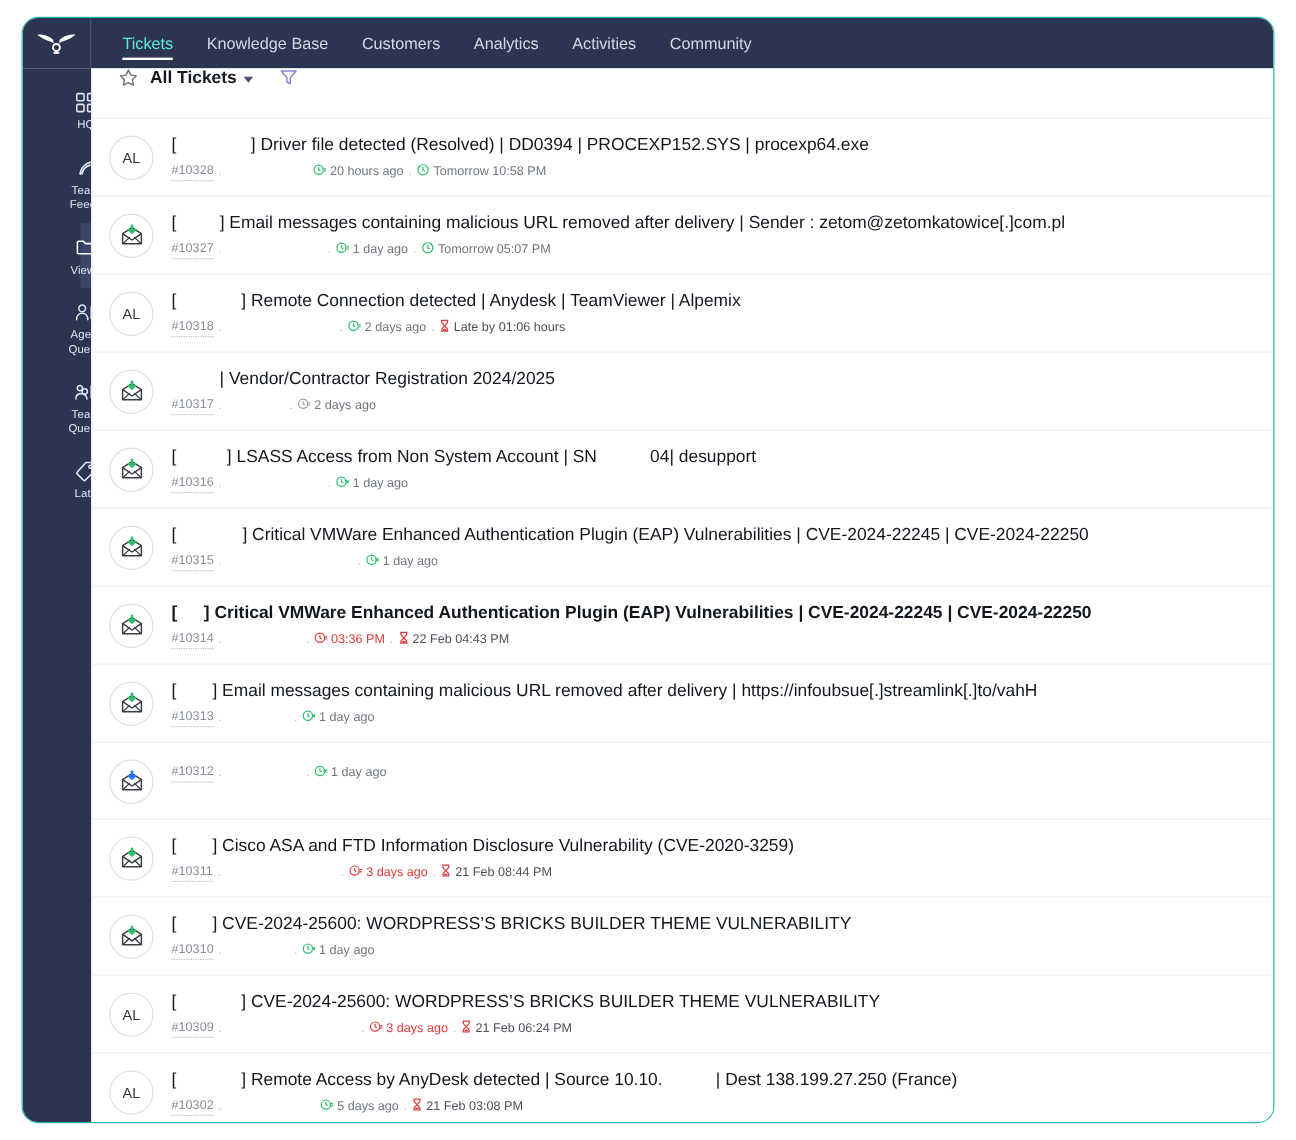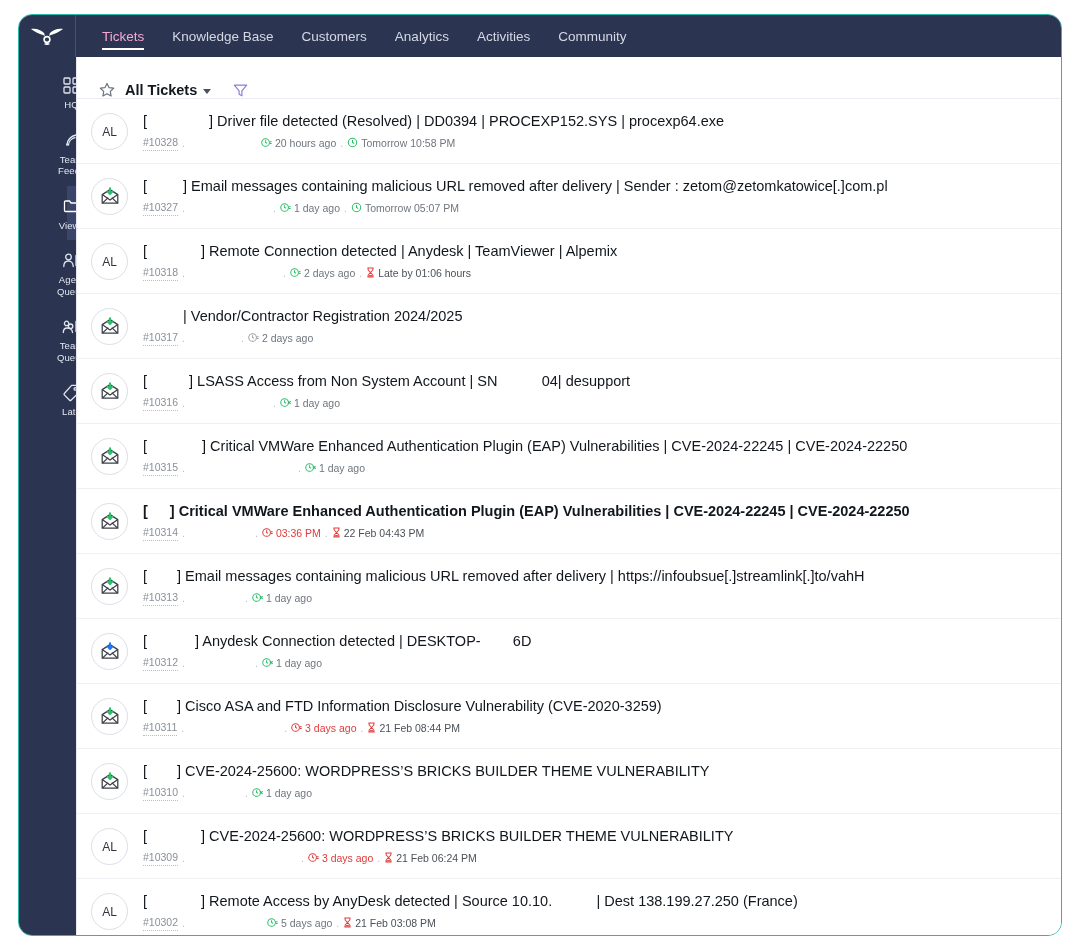--- a/index.html
+++ b/index.html
@@ -40,21 +40,21 @@
   }
   .nav-tab {
     display: flex; align-items: center;
     padding: 0 14px;
     color: #d4d8e4;
     font-size: 13.5px;
     position: relative;
     cursor: pointer;
     white-space: nowrap;
   }
-  .nav-tab.active { color: #f9a8d4; }
+  .nav-tab.active { color: #5eead4; }
   .nav-tab.active::after {
     content: "";
     position: absolute;
     left: 14px; right: 14px; bottom: 7px;
     height: 2px; background: #ffffff;
   }
   
   #body-split { flex: 1 1 auto; display: flex; min-height: 0; }
   
   #sidebar {
@@ -80,21 +80,21 @@
   
   #main {
     flex: 1 1 auto;
     background: #ffffff;
     display: flex; flex-direction: column;
     min-width: 0;
     border-left: 1px solid #e7e9ef;
   }
   #list-toolbar {
     height: 42px;
-    display: flex; align-items: flex-end;
+    display: flex; align-items: flex-start;
     padding: 0 0 0 22px;
     gap: 10px;
     border-bottom: 1px solid #eceef3;
     flex: 0 0 auto;
   }
   #star-btn { cursor: pointer; display: flex; align-items: center; }
   #view-name {
     font-size: 14.5px; font-weight: bold; color: #13191f;
     cursor: pointer; display: flex; align-items: center; gap: 6px;
   }
@@ -517,21 +517,20 @@
           <div class="ticket-row">
             <div class="avatar">
               <svg width="20" height="20" viewBox="0 0 20 20" fill="none">
                 <path d="M2.2 7.6 L10 13 L17.8 7.6" stroke="#3b3f46" stroke-width="1.25" stroke-linejoin="round" fill="#fff"></path>
                 <path d="M2.2 7.6 V16.2 H17.8 V7.6 L10 2.6 Z" stroke="#3b3f46" stroke-width="1.25" stroke-linejoin="round" fill="none"></path>
                 <path d="M2.6 16 L8.2 10.6 M17.4 16 L11.8 10.6" stroke="#3b3f46" stroke-width="1.1"></path>
                 <path d="M10 1.2 V6.4 M7.7 4.5 L10 6.9 L12.3 4.5" stroke="#1f78ff" stroke-width="2.1" stroke-linecap="round" stroke-linejoin="round" fill="none"></path>
               </svg>
             </div>
             <div class="row-main">
-              <div class="row-title"><span>[</span><span class="redact" style="width:48px"></span><span>] Anydesk Connection detected | DESKTOP-&nbsp;&nbsp;&nbsp;&nbsp;&nbsp;&nbsp;&nbsp;&nbsp;6D</span></div>
               <div class="row-meta">
                 <span class="tid">#10312</span>
                 <span class="dot">.</span>
                 <span class="redact" style="width:62px"></span>
                 <span class="dot">.</span>
                 <span class="meta-chunk">
                   <span><svg width="11" height="11" viewBox="0 0 12 12" fill="none" stroke="#2cbf6a" stroke-width="1.1">
                       <circle cx="5" cy="6" r="4.2"></circle>
                       <path d="M5 3.6 V6 L6.6 6.8"></path>
                       <path d="M8.8 4.6 L11.6 7.4 M11.6 4.6 L8.8 7.4"></path>

